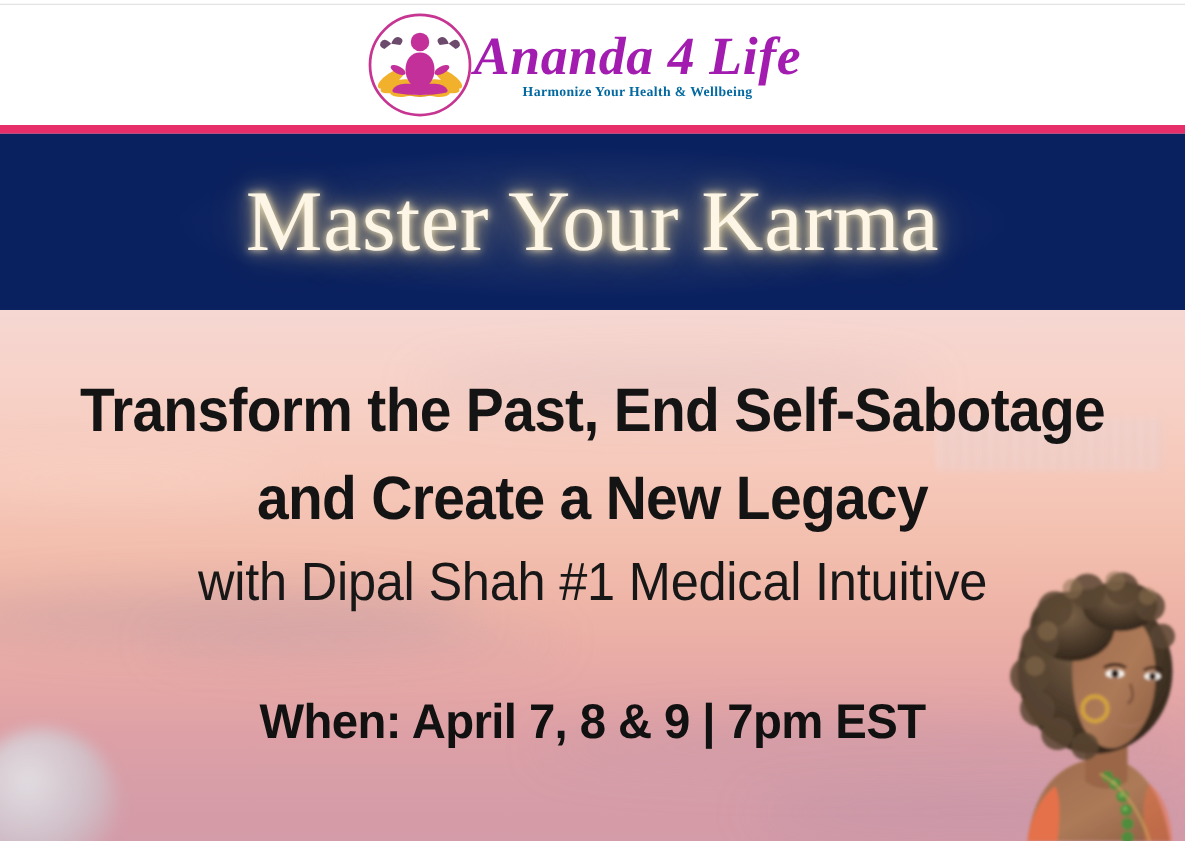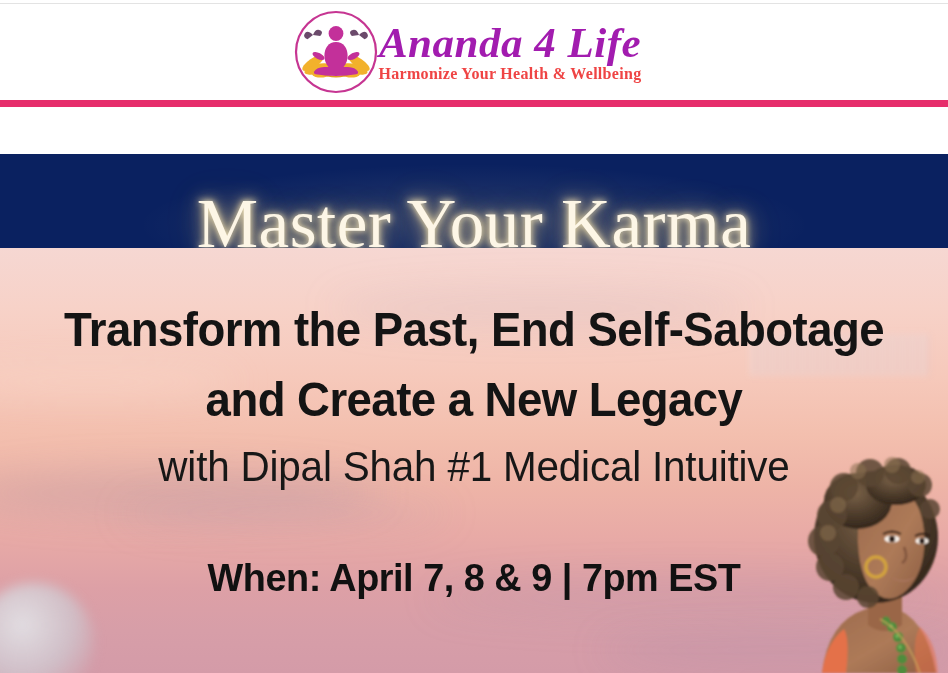--- a/index.html
+++ b/index.html
@@ -60,24 +60,24 @@
     font-style: italic;
     font-weight: 700;
     font-size: 43px;
     line-height: 1.02;
     letter-spacing: 0.5px;
     color: #a21caf;
     white-space: nowrap;
   }
   .logo-tagline {
     font-family: "Liberation Serif", "DejaVu Serif", serif;
-    font-size: 16px;
+    font-size: 11px;
     font-weight: 600;
     letter-spacing: 0.3px;
-    color: #ef4444;
+    color: #0369a1;
     white-space: nowrap;
     margin-top: 1px;
   }
 
   
   .magenta-rule {
     position: absolute;
     top: 100px; left: 0;
     width: 948px; height: 7px;
     background: #e62e6b;
@@ -86,21 +86,20 @@
   
   .navy-band {
     position: absolute;
     top: 107px; left: 0;
     width: 948px; height: 141px;
     background: #0a2160;
     display: flex;
     align-items: center;
     justify-content: center;
     overflow: hidden;
-    margin-top: 47px;
   }
   .navy-band::before {
     content: "";
     position: absolute;
     left: 50%; top: 50%;
     width: 660px; height: 120px;
     transform: translate(-50%,-50%);
     background: radial-gradient(ellipse at center, rgba(255,240,190,0.13) 0%, rgba(255,240,190,0.05) 45%, rgba(255,240,190,0) 72%);
     pointer-events: none;
   }

